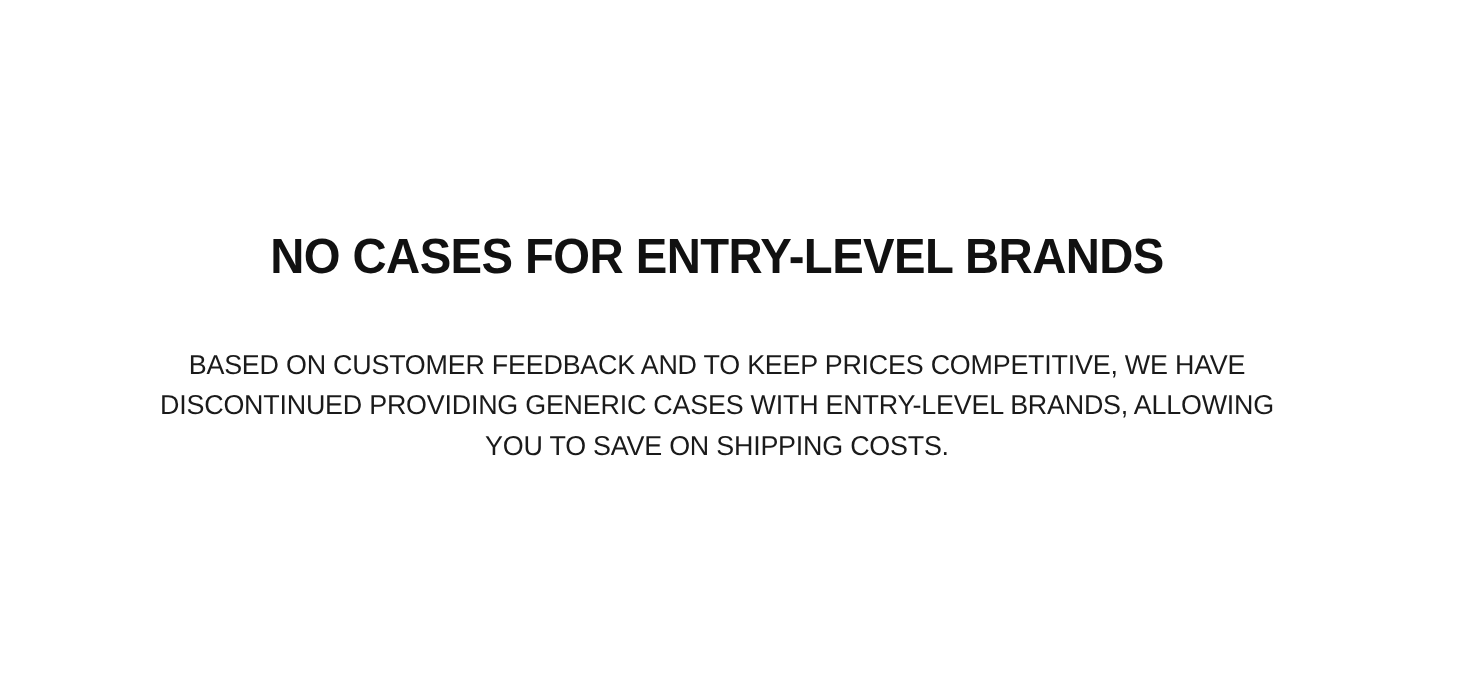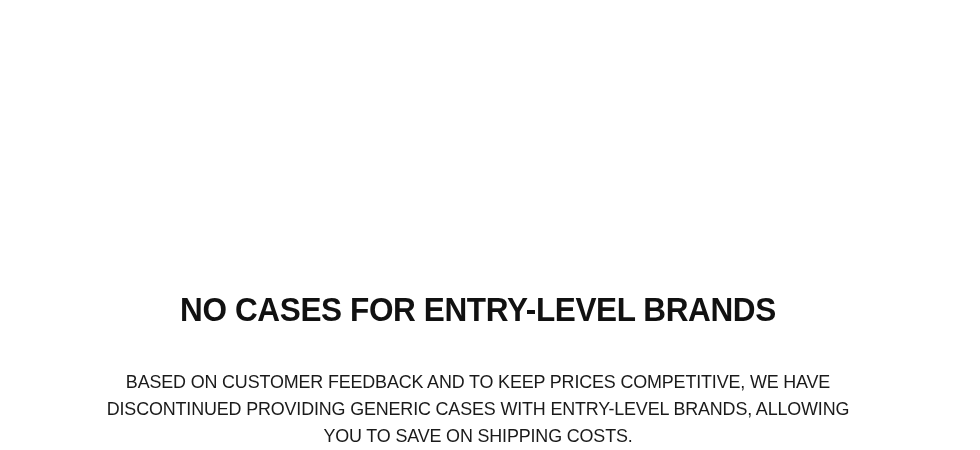--- a/index.html
+++ b/index.html
@@ -15,21 +15,21 @@
   }
 
   .banner {
     width: 956px;
     height: 450px;
     box-sizing: border-box;
     background: #ffffff;
     display: flex;
     flex-direction: column;
     align-items: center;
-    justify-content: flex-end;
+    justify-content: flex-start;
   }
 
   .banner-inner {
     width: 900px;
     margin: 0 auto;
     text-align: center;
   }
 
   .headline {
     margin: 0;

